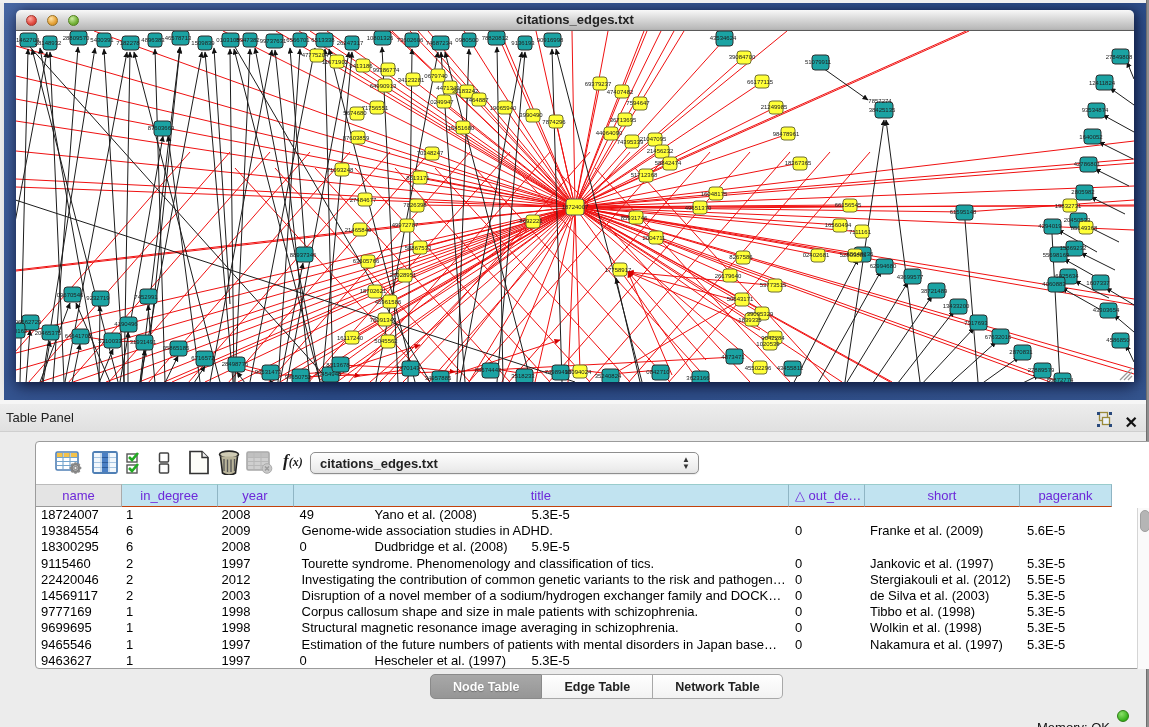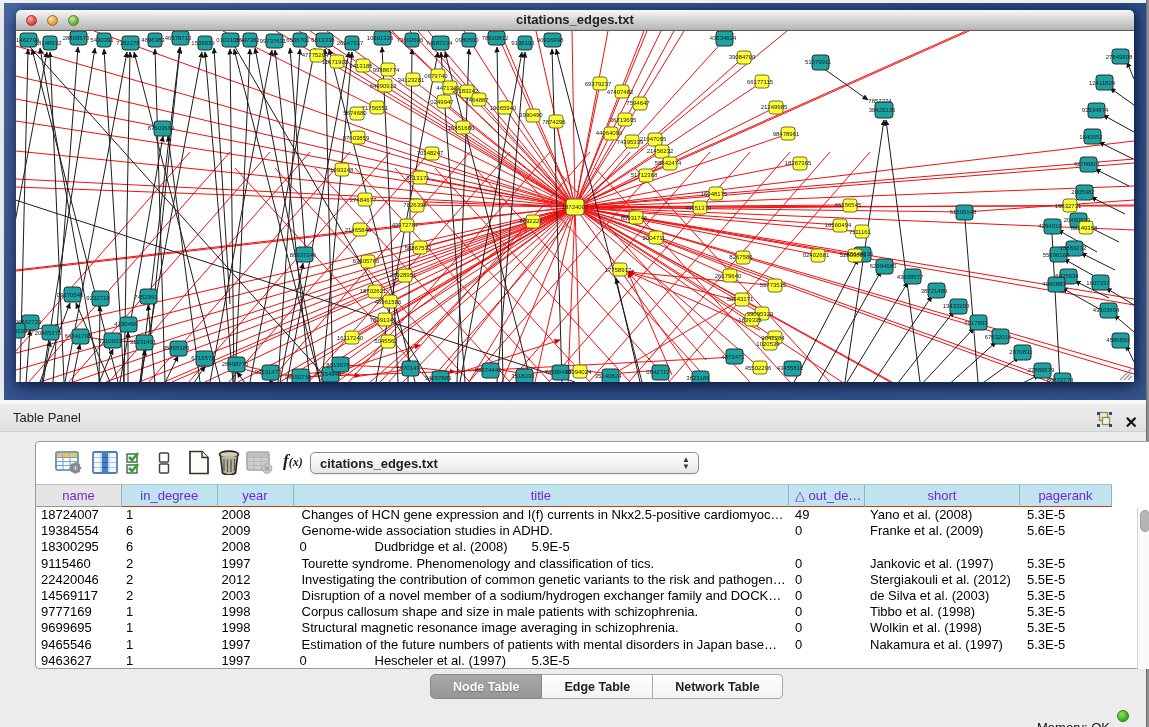--- a/index.html
+++ b/index.html
@@ -9,21 +9,21 @@
 #win { position:absolute; left:12px; top:7px; width:1118px; height:372px;
    border-radius:5px 5px 0 0; box-shadow:0 5px 16px rgba(0,0,25,.6), 3px 0 9px rgba(0,0,25,.35); }
 #tbar { position:absolute; left:0; top:0; width:100%; height:21px; border-radius:5px 5px 0 0;
    background:linear-gradient(#f8f8f8,#d9d9d9 45%,#b8b8b8 95%,#adadad); border-bottom:1px solid #5a5a5a;
    text-align:center; font-size:13px; font-weight:bold; color:#222; line-height:20px; }
 .tl { position:absolute; top:5px; width:11px; height:11px; border-radius:50%; }
 #cv { position:absolute; left:0; top:21px; width:1118px; height:351px; background:#fff; overflow:hidden; }
 #rstrip { position:absolute; right:0; top:0; width:3px; height:727px; background:#8f8f8f; border-left:1px solid #6e6e6e; }
 #tp { position:absolute; left:0; top:404px; width:1146px; height:28px;
    background:linear-gradient(#ededed,#e0e0e0); border-bottom:1px solid #cfcfcf;
-   font-size:13px; color:#222; line-height:27px; padding-left:13px; }
+   font-size:13px; color:#222; line-height:27px; padding-left:6px; }
 #tpx { position:absolute; right:8px; top:5px; font-size:16px; font-weight:bold; color:#111; }
 #box { position:absolute; left:15px; top:441px; width:1119px; height:228px;
    background:#fff; border:1px solid #9b9b9b; border-radius:4px;margin-left:20px; }
 #combo { position:absolute; left:274px; top:10px; width:389px; height:22px; border:1px solid #8e8e8e;
    border-radius:5px; background:linear-gradient(#fefefe,#ececec 80%,#e2e2e2);
    font-size:13px; font-weight:bold; color:#222; line-height:21px; padding-left:9px;
    box-shadow:0 1px 1px rgba(0,0,0,.08); }
 #steppers { position:absolute; right:8px; top:3px; font-size:8px; color:#333; line-height:7px; }
 #thead { position:absolute; left:0px; top:42px; width:1076px; height:23px; display:flex;
    font-size:13px; color:#6d28d9; }
@@ -746,21 +746,20 @@
     <div style="width:495.5px">title</div>
     <div style="width:76px;text-align:left;padding-left:6px">△ out_de…</div>
     <div style="width:155px">short</div>
     <div style="width:92px">pagerank</div>
   </div>
   <div id="tbody">
 <div class="tr">
         <div class="c0">18724007</div>
         <div class="c1">1</div>
         <div class="c2">2008</div>
-        <div class="c3">Changes of HCN gene expression and I(f) currents in Nkx2.5-positive cardiomyoc…</div>
         <div class="c4">49</div>
         <div class="c5">Yano et al. (2008)</div>
         <div class="c6">5.3E-5</div>
       </div>
 <div class="tr">
         <div class="c0">19384554</div>
         <div class="c1">6</div>
         <div class="c2">2009</div>
         <div class="c3">Genome-wide association studies in ADHD.</div>
         <div class="c4">0</div>

